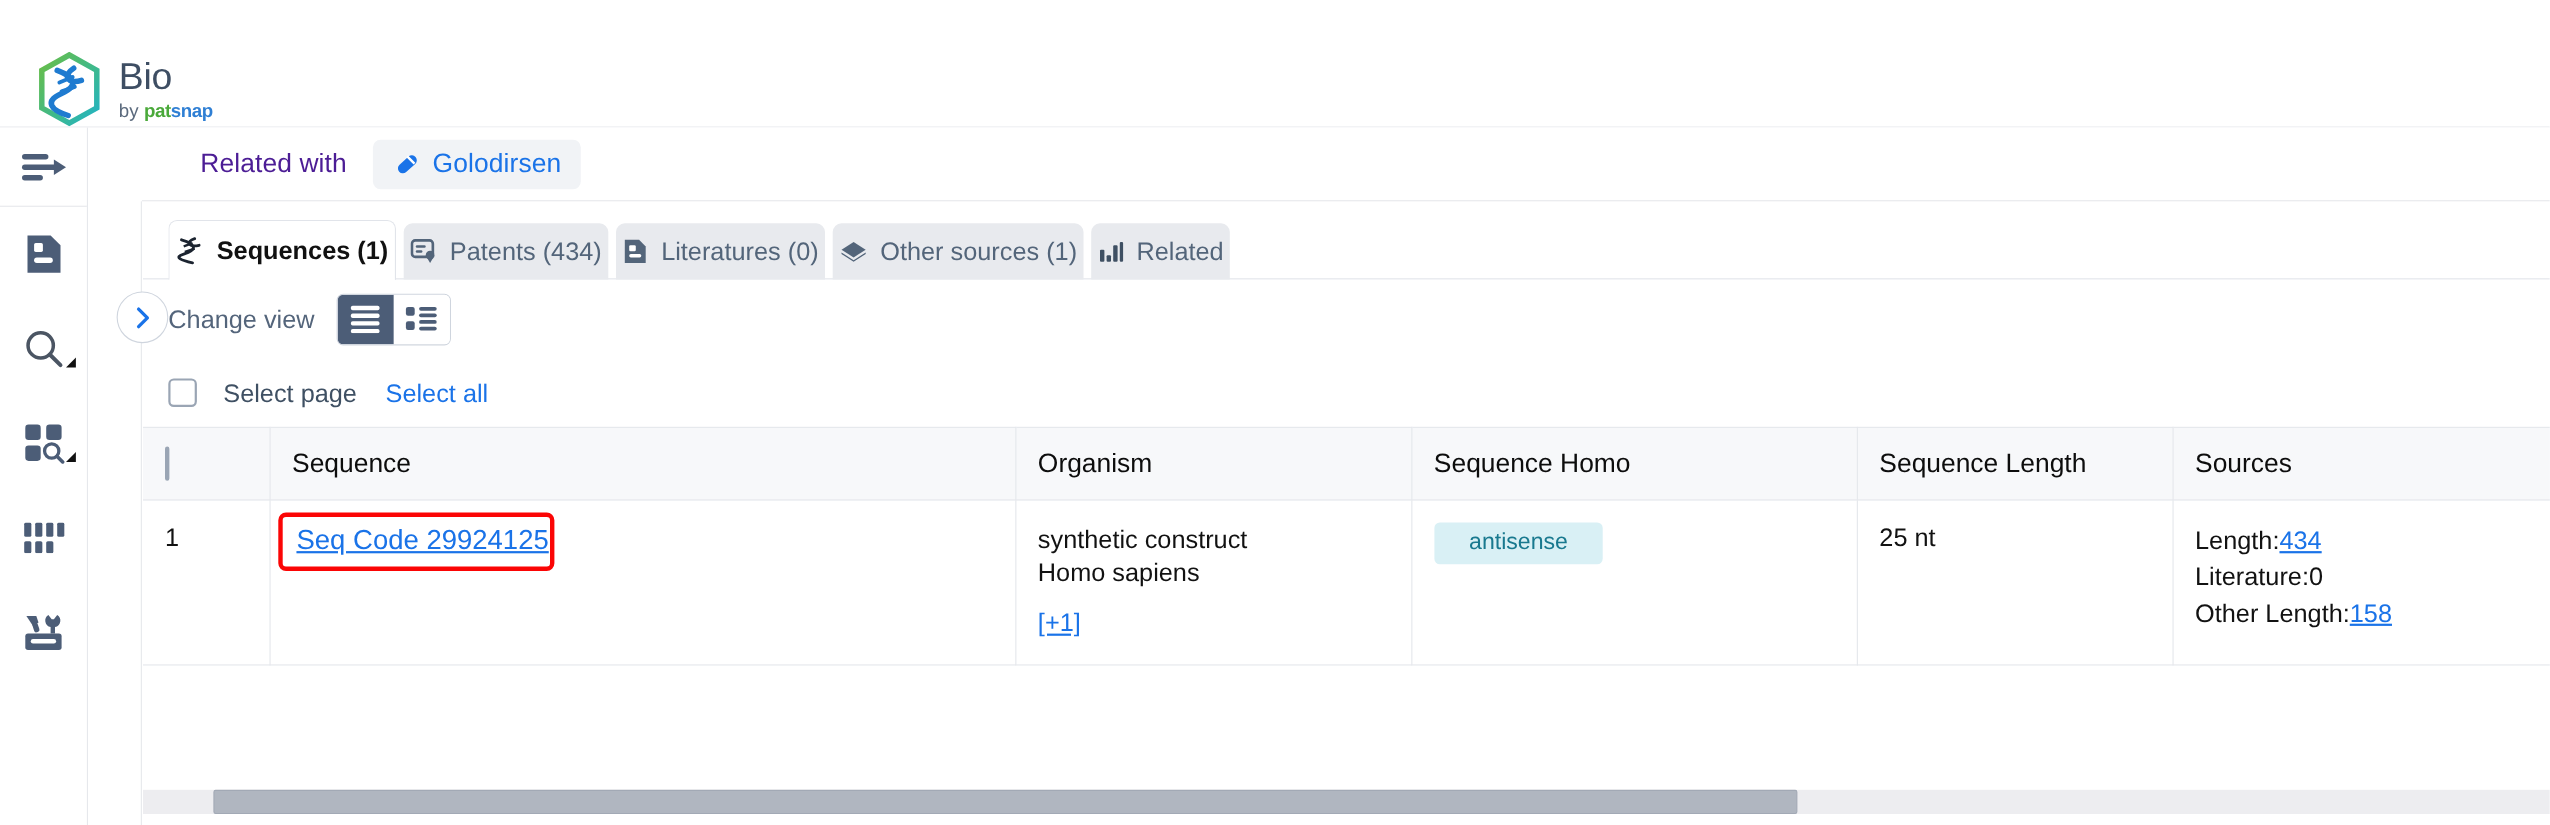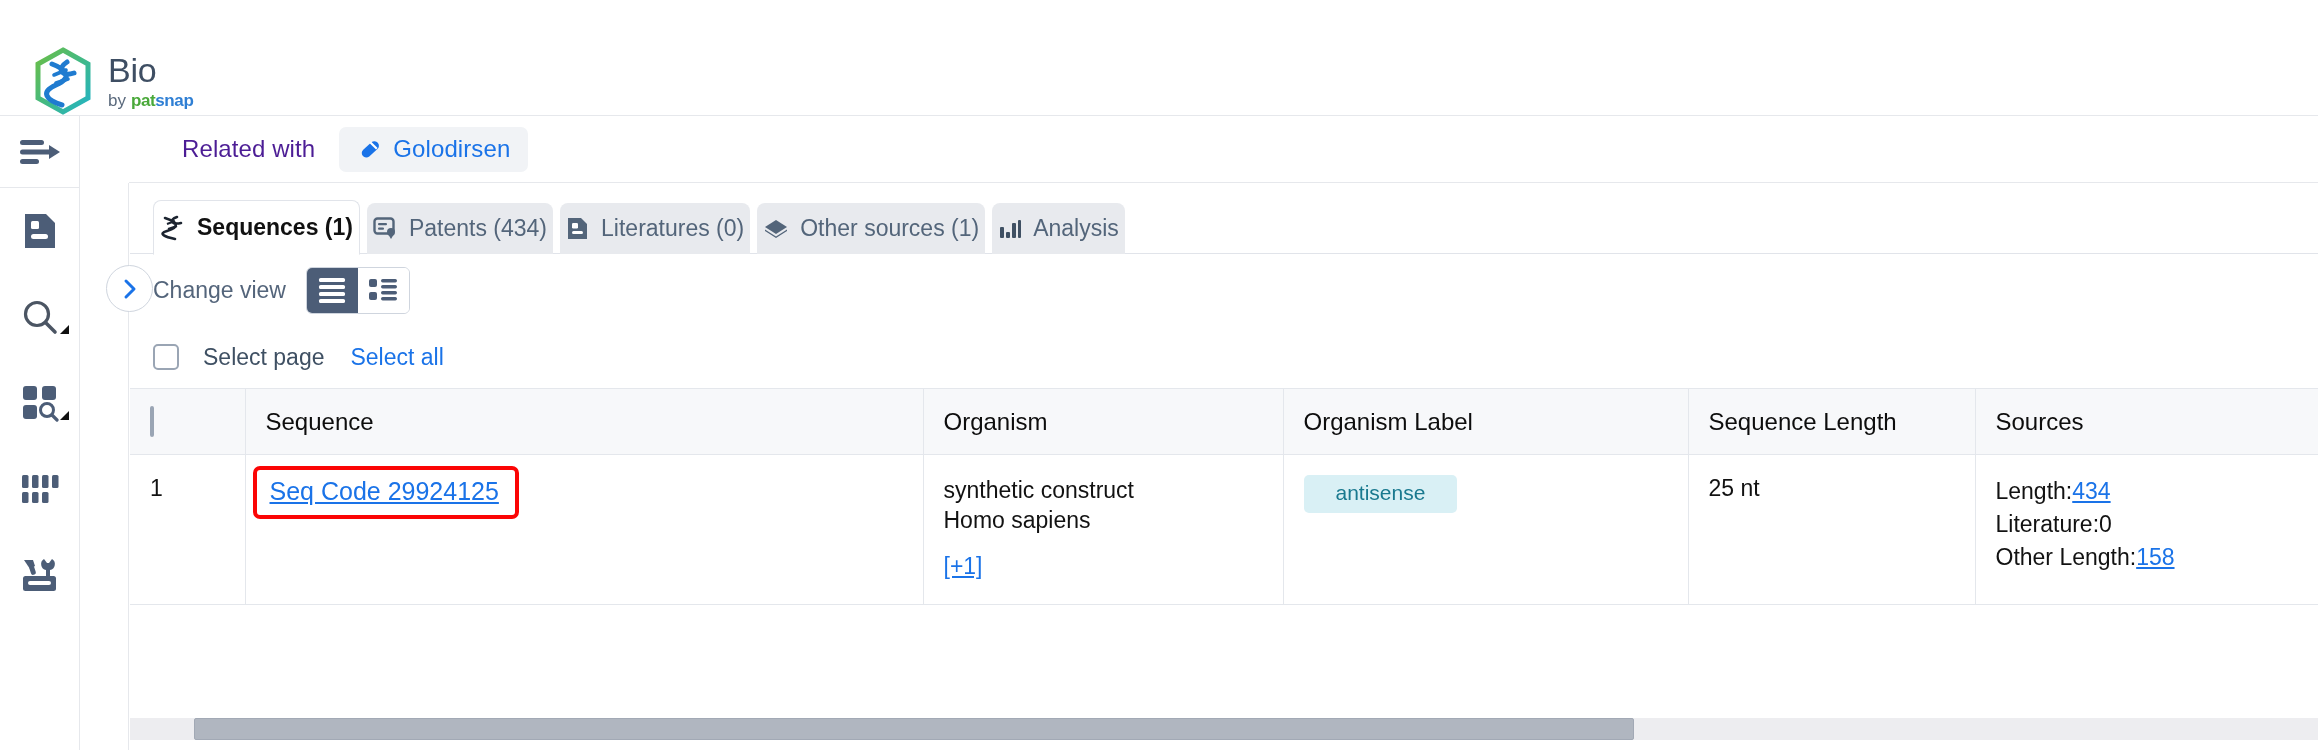--- a/index.html
+++ b/index.html
@@ -154,21 +154,21 @@
   th.c-seq,   td.c-seq   { width: 678px; }
   th.c-org,   td.c-org   { width: 360px; }
   th.c-lab,   td.c-lab   { width: 405px; }
   th.c-len,   td.c-len   { width: 287px; }
   th.c-src,   td.c-src   { width: 393px; border-right: none; }
   td.c-check { text-align: left; color: #111; }
 
   .seqlink { color: #1a73e8; font-size: 25px; }
   .redbox {
     display: inline-block; border: 4px solid #fb0505; border-radius: 7px;
-    padding: 7px 16px 9px 13px; margin: -9px 0 0 -13px; background: #fff;
+    padding: 7px 1px 9px 13px; margin: -9px 0 0 -13px; background: #fff;
   }
   .org-line { line-height: 1.32; font-size: 23px; }
   .org-more { display: block; margin-top: 17px; color: #1a73e8; font-size: 23px; }
   .badge {
     display: inline-block; background: #d9f0f5; color: #19798f;
     border-radius: 5px; padding: 6px 32px 8px; font-size: 21px;
   }
   .src-line { font-size: 23px; line-height: 1.43; white-space: nowrap; }
   .src-num { color: #1a73e8; }
   .src-num.plain { color: #121212; }
@@ -334,21 +334,21 @@
         <span>Other sources (1)</span>
       </div>
 
       <div class="tab">
         <svg width="24" height="24" viewBox="0 0 24 24">
           <rect x="2" y="10" width="4" height="11" rx="1" fill="#3f5063"></rect>
           <rect x="8" y="15" width="4" height="6" rx="1" fill="#3f5063"></rect>
           <rect x="14" y="6" width="4" height="15" rx="1" fill="#3f5063"></rect>
           <rect x="20" y="3" width="3" height="18" rx="1" fill="#3f5063"></rect>
         </svg>
-        <span>Analysis</span>
+        <span>Related</span>
       </div>
     </div>
 
     <div class="viewrow">
       <span class="viewrow-label">Change view</span>
       <div class="segmented">
         <div class="seg on">
           <svg width="28" height="26" viewBox="0 0 28 26">
             <rect x="1" y="1" width="26" height="4" rx="1.6" fill="#ffffff"></rect>
             <rect x="1" y="8" width="26" height="4" rx="1.6" fill="#ffffff"></rect>
@@ -376,21 +376,21 @@
     </div>
 
     <table class="table">
       <thead>
         <tr>
           <th class="c-check">
             <span class="cbx"></span>
           </th>
           <th class="c-seq">Sequence</th>
           <th class="c-org">Organism</th>
-          <th class="c-lab">Organism Label</th>
+          <th class="c-lab">Sequence Homo</th>
           <th class="c-len">Sequence Length</th>
           <th class="c-src">Sources</th>
         </tr>
       </thead>
       <tbody>
         <tr>
           <td class="c-check">1</td>
           <td class="c-seq">
             <span class="redbox">
               <a class="seqlink" href="#">Seq Code 29924125</a>

